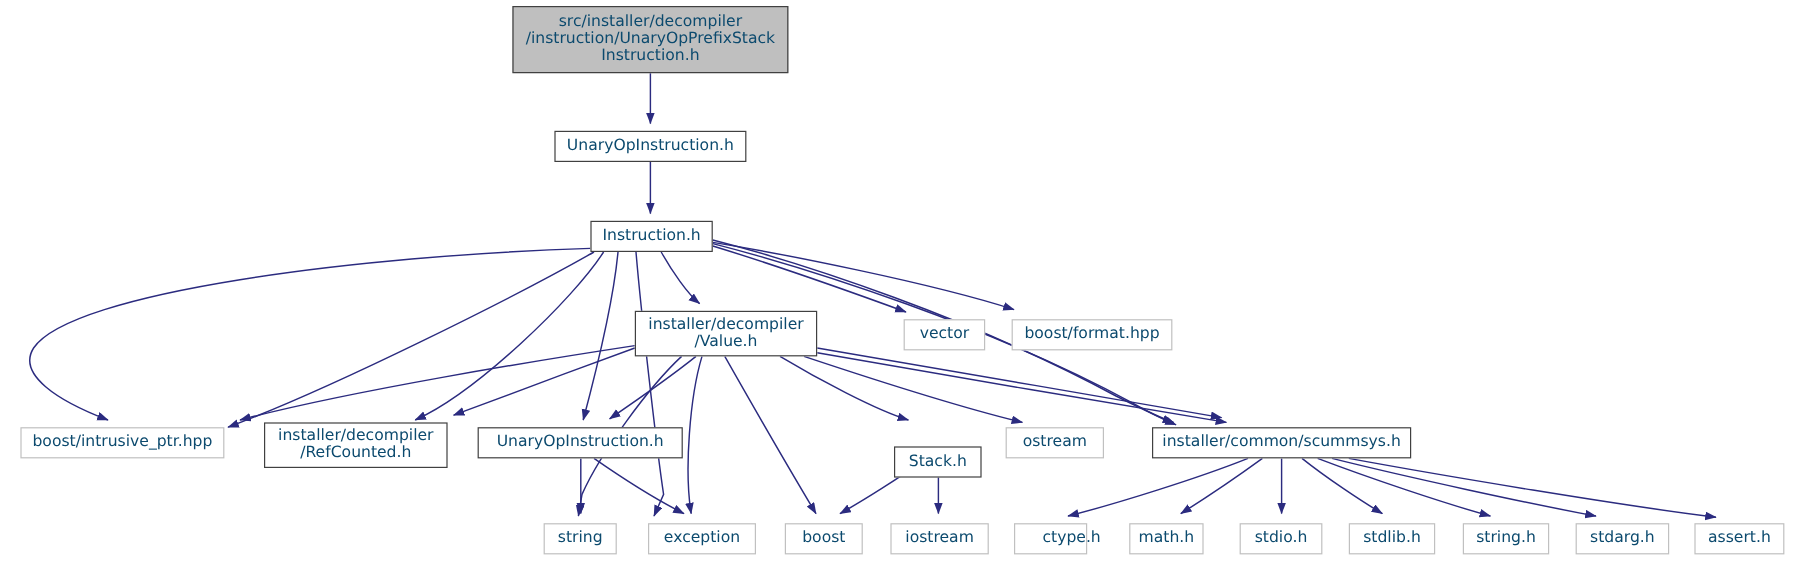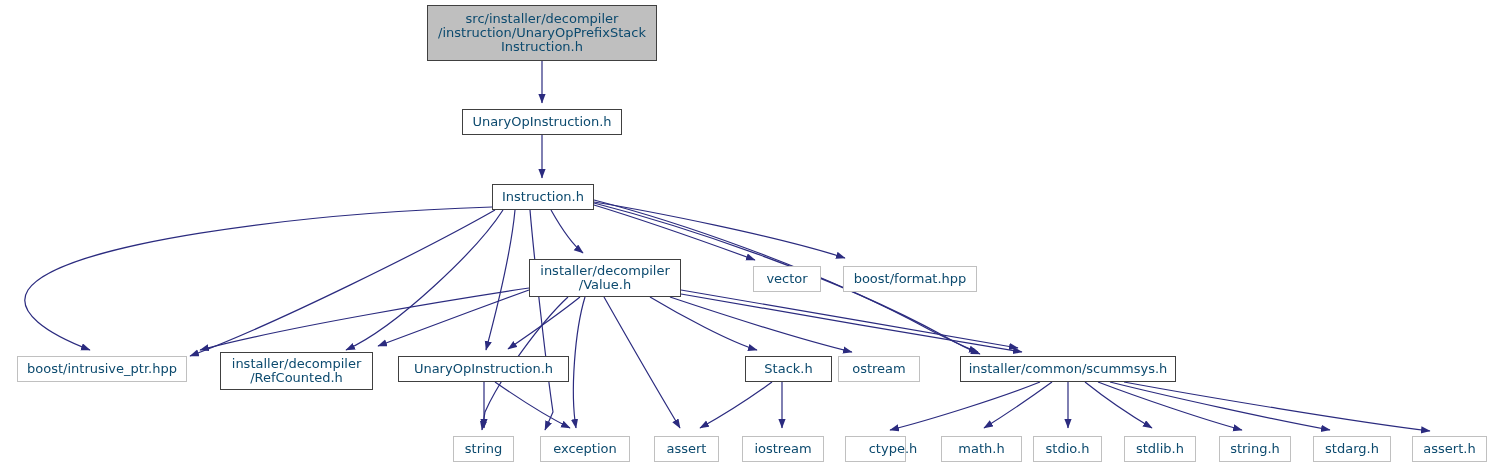--- a/index.html
+++ b/index.html
@@ -109,28 +109,28 @@
       <div class="node strong" style="left: 462px; top: 109px; width: 160px; height: 26px;">UnaryOpInstruction.h</div>
       <div class="node strong" style="left: 492px; top: 184px; width: 102px; height: 26px;">Instruction.h</div>
       <div class="node strong" style="left: 529px; top: 259px; width: 152px; height: 38px;">installer/decompiler
 /Value.h</div>
       <div class="node" style="left: 753px; top: 266px; width: 68px; height: 26px;">vector</div>
       <div class="node" style="left: 843px; top: 266px; width: 134px; height: 26px;">boost/format.hpp</div>
       <div class="node" style="left: 17px; top: 356px; width: 170px; height: 26px;">boost/intrusive_ptr.hpp</div>
       <div class="node strong" style="left: 220px; top: 352px; width: 153px; height: 38px;">installer/decompiler
 /RefCounted.h</div>
       <div class="node strong" style="left: 398px; top: 356px; width: 171px; height: 26px;">UnaryOpInstruction.h</div>
-      <div class="node strong" style="left: 745px; top: 356px; width: 87px; height: 26px;">Stack.h</div>
+      <div class="node strong" style="left: 745px; top: 372px; width: 73px; height: 26px;">Stack.h</div>
       <div class="node" style="left: 838px; top: 356px; width: 82px; height: 26px;">ostream</div>
       <div class="node strong" style="left: 960px; top: 356px; width: 216px; height: 26px;">installer/common/scummsys.h</div>
       <div class="node" style="left: 453px; top: 436px; width: 61px; height: 26px;">string</div>
       <div class="node" style="left: 540px; top: 436px; width: 90px; height: 26px;">exception</div>
-      <div class="node" style="left: 654px; top: 436px; width: 65px; height: 26px;">assert</div>
+      <div class="node" style="left: 654px; top: 436px; width: 65px; height: 26px;">boost</div>
       <div class="node" style="left: 742px; top: 436px; width: 82px; height: 26px;">iostream</div>
       <div class="node" style="left: 845px; top: 436px; width: 61px; height: 26px; padding-left: 35px;">ctype.h</div>
-      <div class="node" style="left: 941px; top: 436px; width: 81px; height: 26px;">math.h</div>
+      <div class="node" style="left: 941px; top: 436px; width: 62px; height: 26px;">math.h</div>
       <div class="node" style="left: 1033px; top: 436px; width: 69px; height: 26px; text-align: center;">stdio.h</div>
       <div class="node" style="left: 1124px; top: 436px; width: 72px; height: 26px; text-align: right;">stdlib.h</div>
       <div class="node" style="left: 1219px; top: 436px; width: 72px; height: 26px;">string.h</div>
       <div class="node" style="left: 1313px; top: 436px; width: 78px; height: 26px;">stdarg.h</div>
       <div class="node" style="left: 1412px; top: 436px; width: 75px; height: 26px;">assert.h</div>
     </div>
 </div>
 
 </body></html>

